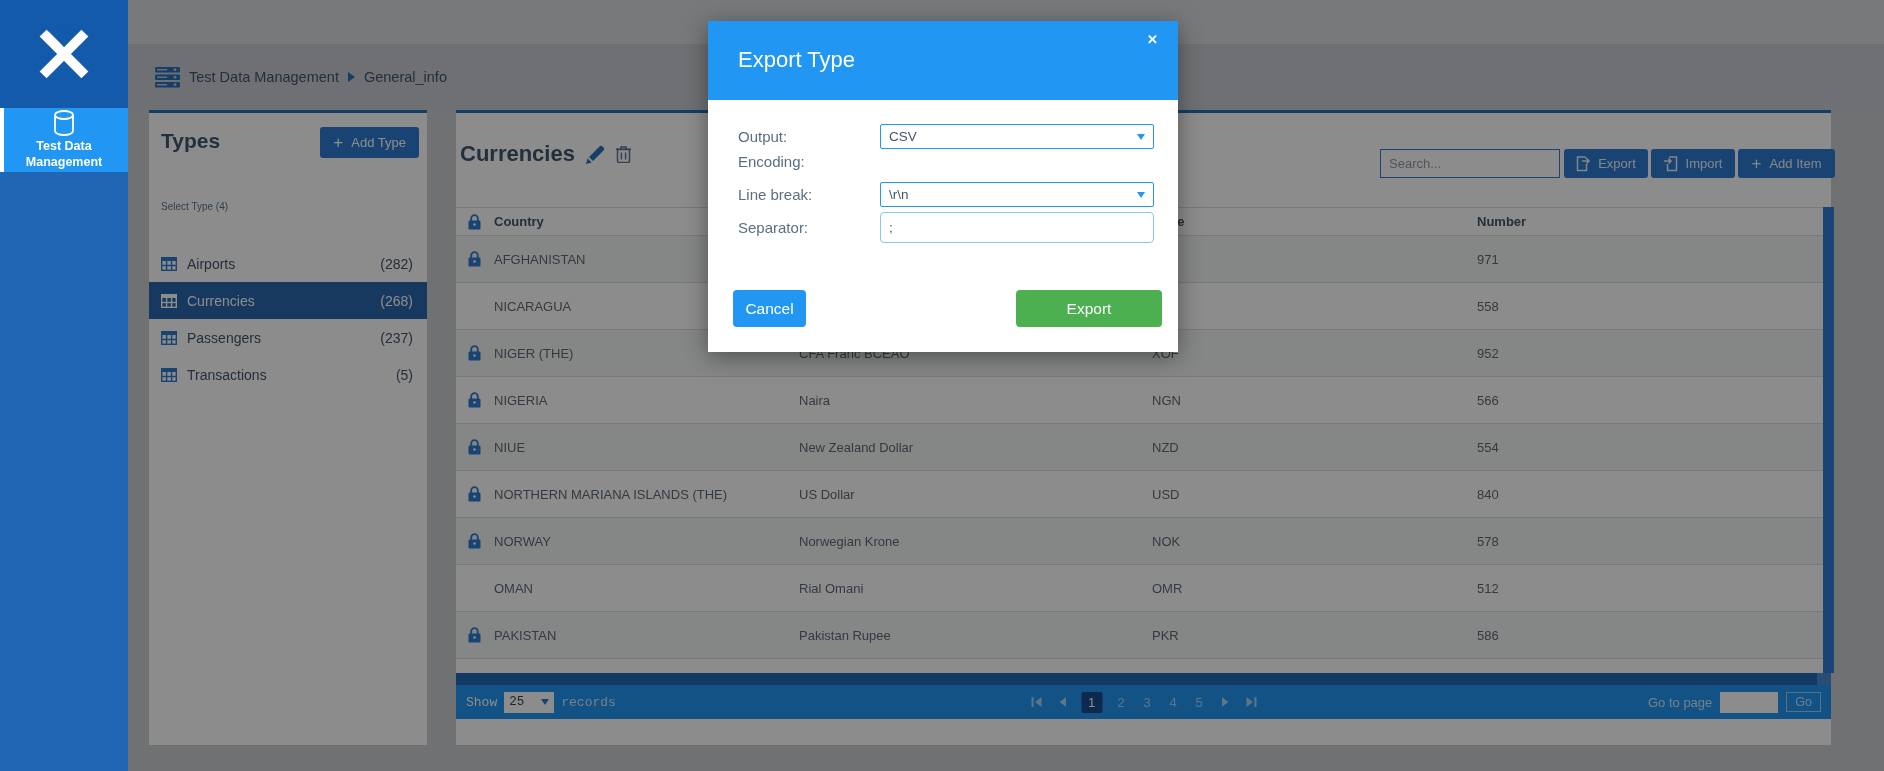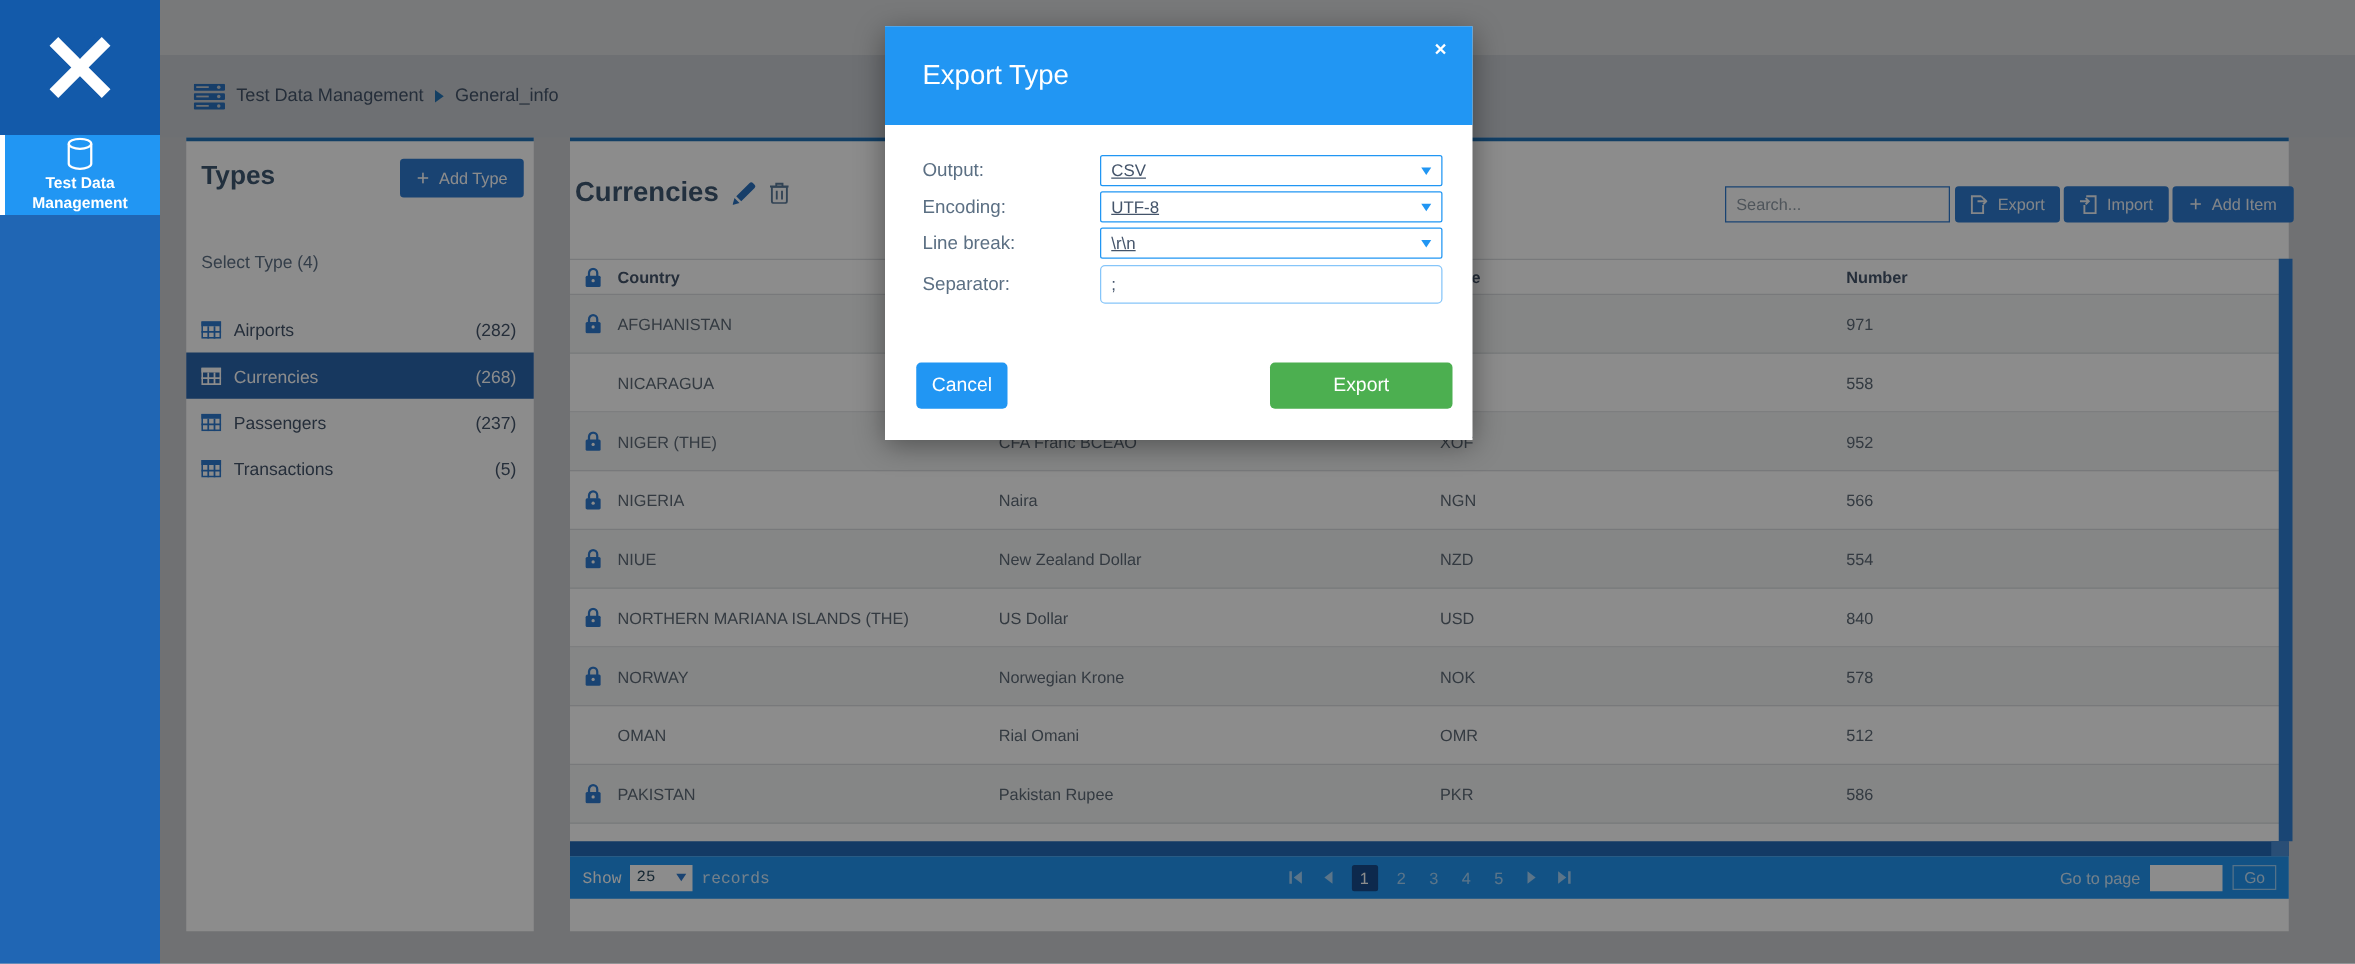--- a/index.html
+++ b/index.html
@@ -21,21 +21,21 @@
   .crumb-arrow { width:0; height:0; border-left:7px solid #2373b5; border-top:5px solid transparent; border-bottom:5px solid transparent; }
   .workspace { position:absolute; top:110px; left:0; right:0; bottom:0; background:#ccced1; }
 
   .panel { position:absolute; top:0; background:#fff; border-top:3px solid #2273b9; height:635px; }
 
   
   .types-panel { left:21px; width:278px; }
   .types-title { position:absolute; left:12px; top:16px; font-size:21px; color:#3f5872; }
   .add-type-btn { position:absolute; right:8px; top:14px; height:31px; background:#2f7bd0; color:#fff; font-size:13px; border:none; border-radius:3px; padding:0 13px; display:flex; align-items:center; gap:8px; cursor:pointer; }
   .plus-glyph { font-size:17px; font-weight:normal; line-height:1; }
-  .select-type-label { position:absolute; left:12px; top:88px; font-size:14px; color:#5f7186; }
+  .select-type-label { position:absolute; left:12px; top:88px; font-size:10px; color:#5f7186; }
   .type-list { position:absolute; left:0; right:0; top:132px; }
   .type-item { height:37px; display:flex; align-items:center; padding:0 14px 0 12px; gap:10px; font-size:14px; color:#44546a; cursor:pointer; }
   .type-item .t-count { margin-left:auto; }
   .type-item.selected { background:#2a66ad; color:#fff; }
   .type-item.selected svg .grid-stroke { stroke:#fff; }
   .type-item.selected svg .grid-fill { fill:#fff; }
 
   
   .main-panel { left:328px; width:1375px; }
   .main-title-row { position:absolute; left:4px; top:28px; display:flex; align-items:center; gap:11px; }
@@ -82,21 +82,21 @@
   .go-btn { background:transparent; border:1px solid rgba(255,255,255,.55); color:rgba(255,255,255,.75); font-size:12.5px; padding:2px 8px; border-radius:0; cursor:pointer; }
 
   
   .overlay { position:absolute; left:128px; top:0; right:0; height:771px; background:rgba(0,0,0,.45); z-index:70; }
   .modal { position:absolute; left:708px; top:21px; width:470px; height:331px; background:#fff; z-index:80; box-shadow:0 5px 22px rgba(0,0,0,.4); }
   .modal-header { height:79px; background:#2196f3; position:relative; }
   .modal-title { position:absolute; left:30px; top:26px; color:#fff; font-size:22px; }
   .modal-close { position:absolute; right:20px; top:11px; background:none; border:none; color:#fff; font-size:13px; font-weight:bold; cursor:pointer; }
   .m-row { position:absolute; left:30px; right:24px; display:flex; align-items:center; }
   .m-label { width:142px; font-size:15px; color:#5b6f83; }
-  .m-select { width:274px; height:25px; border:1px solid #2196f3; border-radius:2px; display:flex; align-items:center; padding:0 8px; font-size:13.5px; color:#44546a; cursor:pointer; position:relative;text-decoration:underline; }
+  .m-select { width:274px; height:25px; border:1px solid #2196f3; border-radius:2px; display:flex; align-items:center; padding:0 8px; font-size:13.5px; color:#44546a; cursor:pointer; position:relative; }
   .m-select .caret-down { position:absolute; right:8px; border-top-color:#2196f3; }
   .m-input { width:274px; height:31px; border:1px solid #86c5f9; border-radius:4px; padding:0 8px; font-size:13.5px; color:#44546a; outline:none; font-family:"Liberation Sans",sans-serif; }
   .m-btn { position:absolute; top:269px; height:37px; border:none; border-radius:4px; color:#fff; font-size:15.5px; cursor:pointer; }
   .m-cancel { left:25px; width:73px; background:#2196f3; }
   .m-export { right:16px; width:146px; background:#4caf50; }
 
   svg { display:block; }
 </style>
 </head>
 <body>
@@ -459,24 +459,20 @@
 
   <div class="m-row" style="top:103px;">
     <span class="m-label">Output:</span>
     <div class="m-select">
       <span>CSV</span>
       <span class="caret-down"></span>
     </div>
   </div>
   <div class="m-row" style="top:132px;">
     <span class="m-label">Encoding:</span>
-    <div class="m-select">
-      <span>UTF-8</span>
-      <span class="caret-down"></span>
-    </div>
   </div>
   <div class="m-row" style="top:161px;">
     <span class="m-label">Line break:</span>
     <div class="m-select">
       <span>\r\n</span>
       <span class="caret-down"></span>
     </div>
   </div>
   <div class="m-row" style="top:191px;">
     <span class="m-label">Separator:</span>

